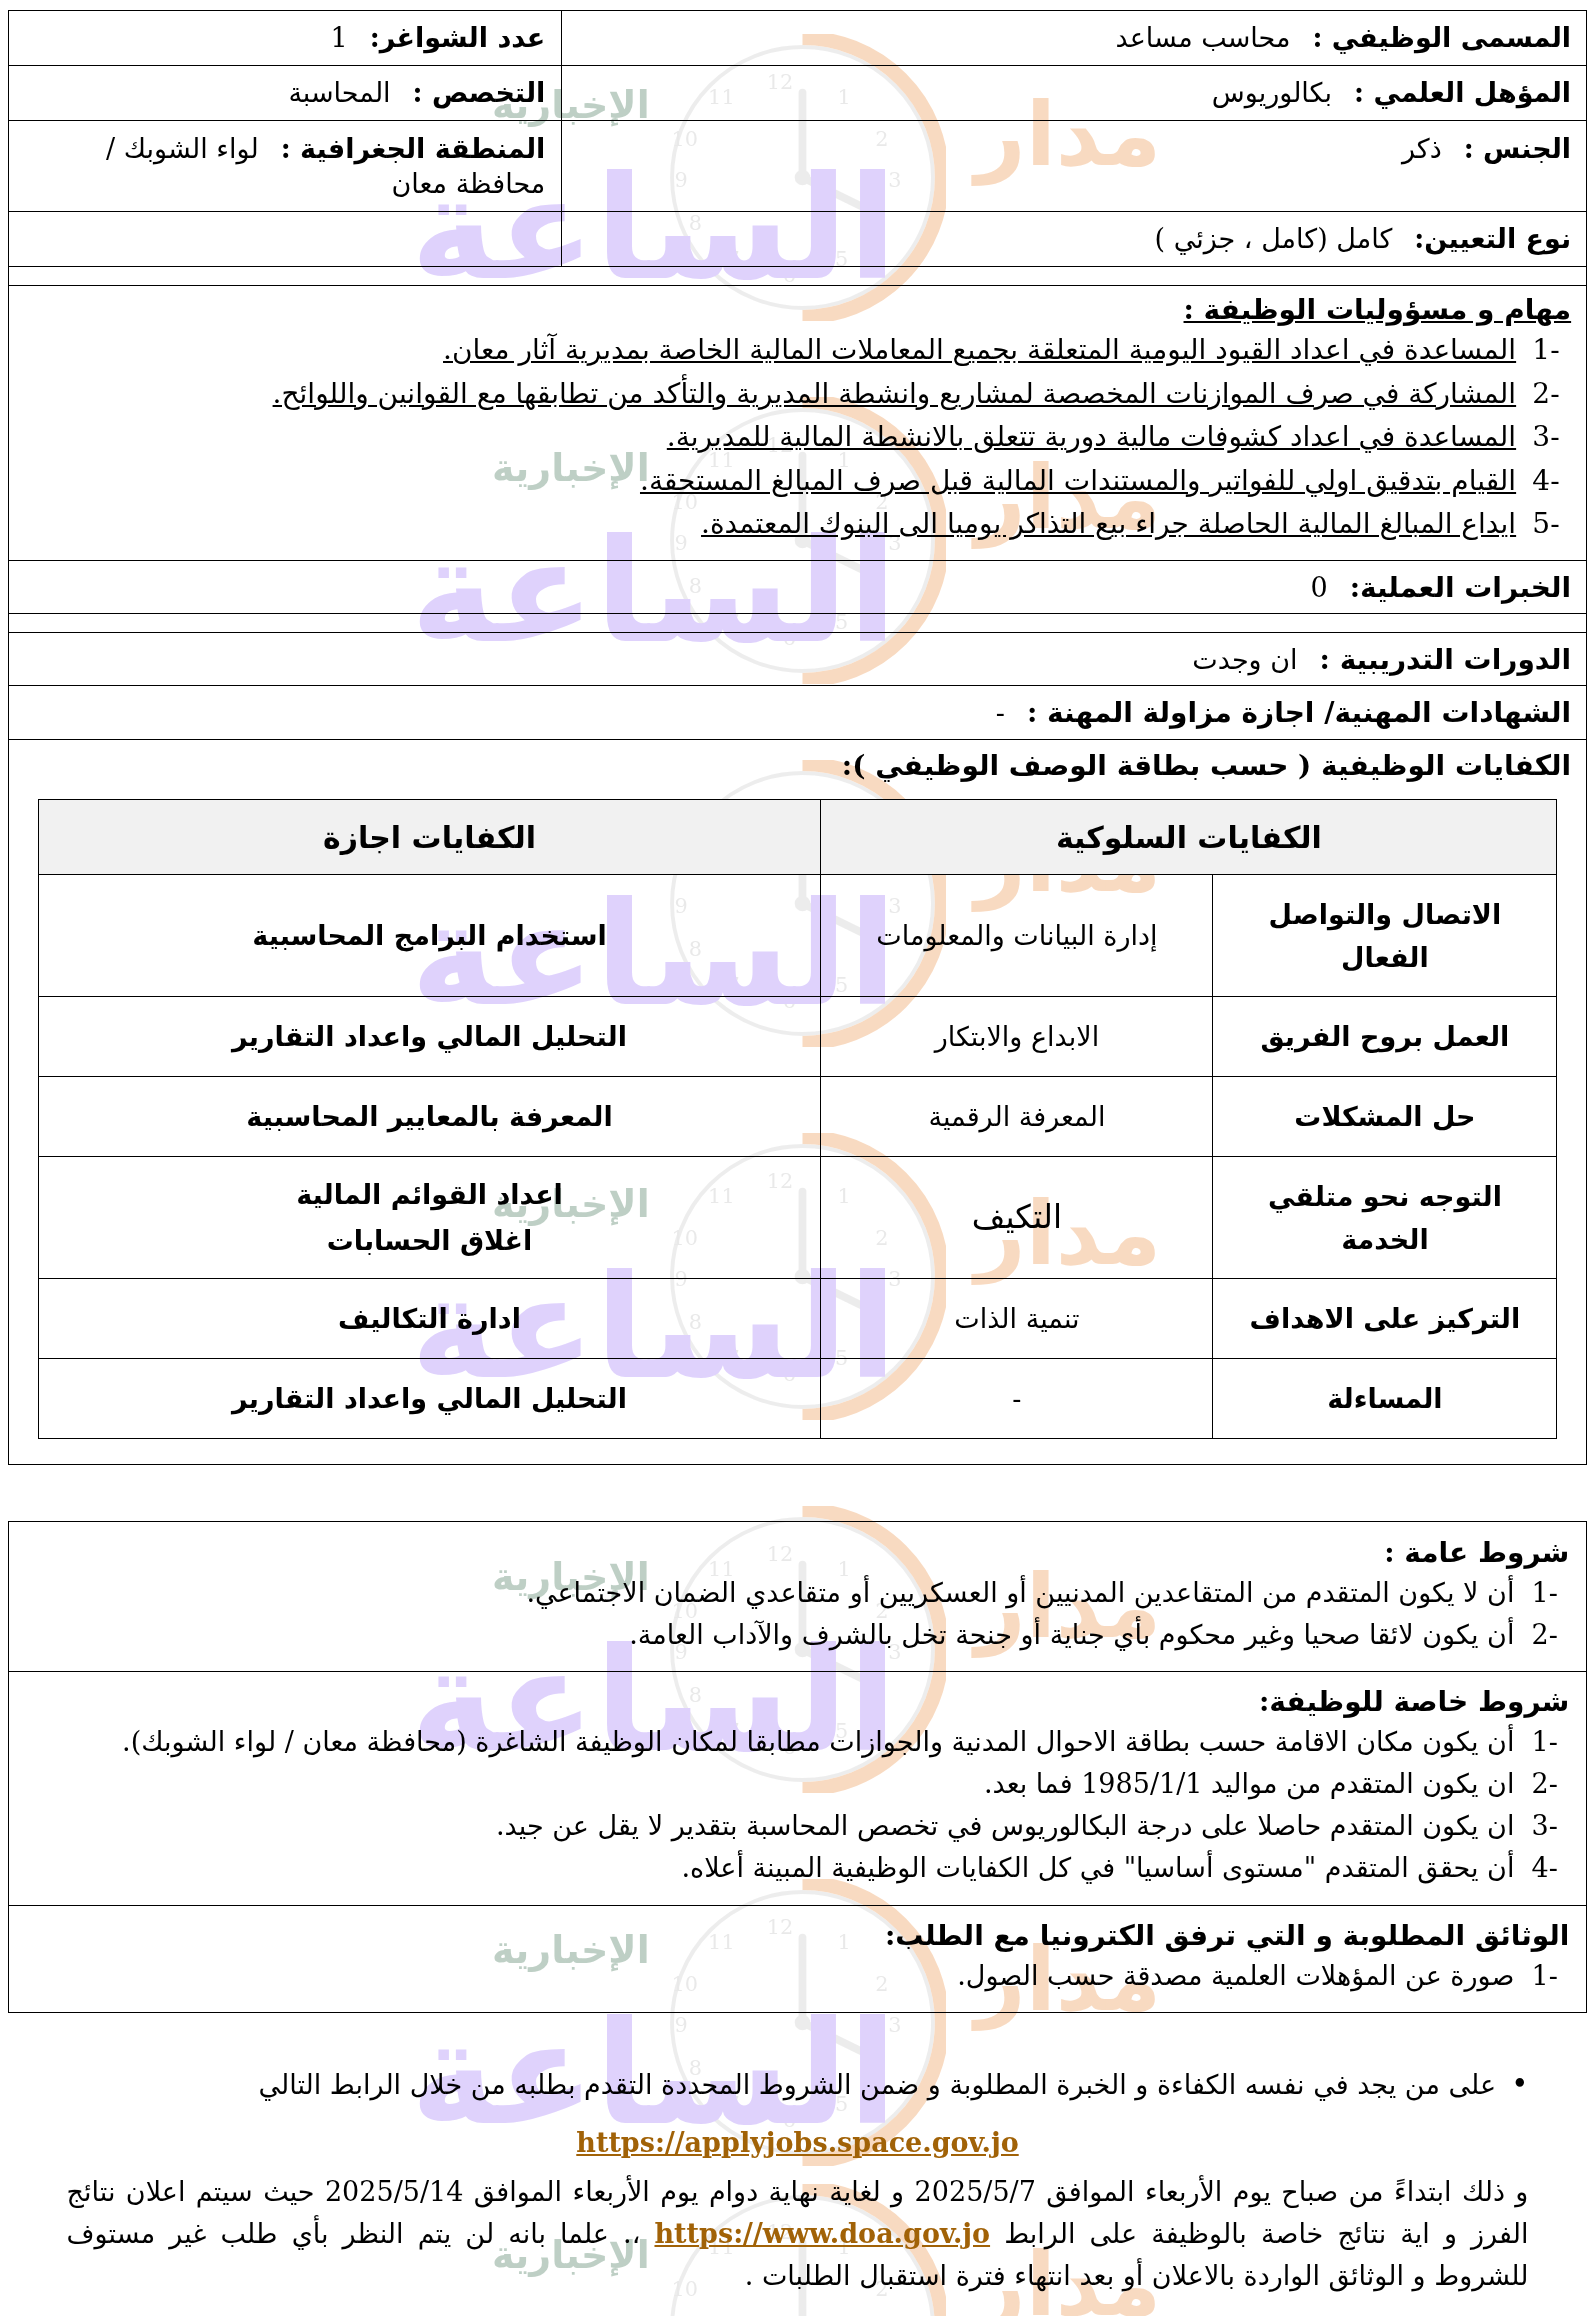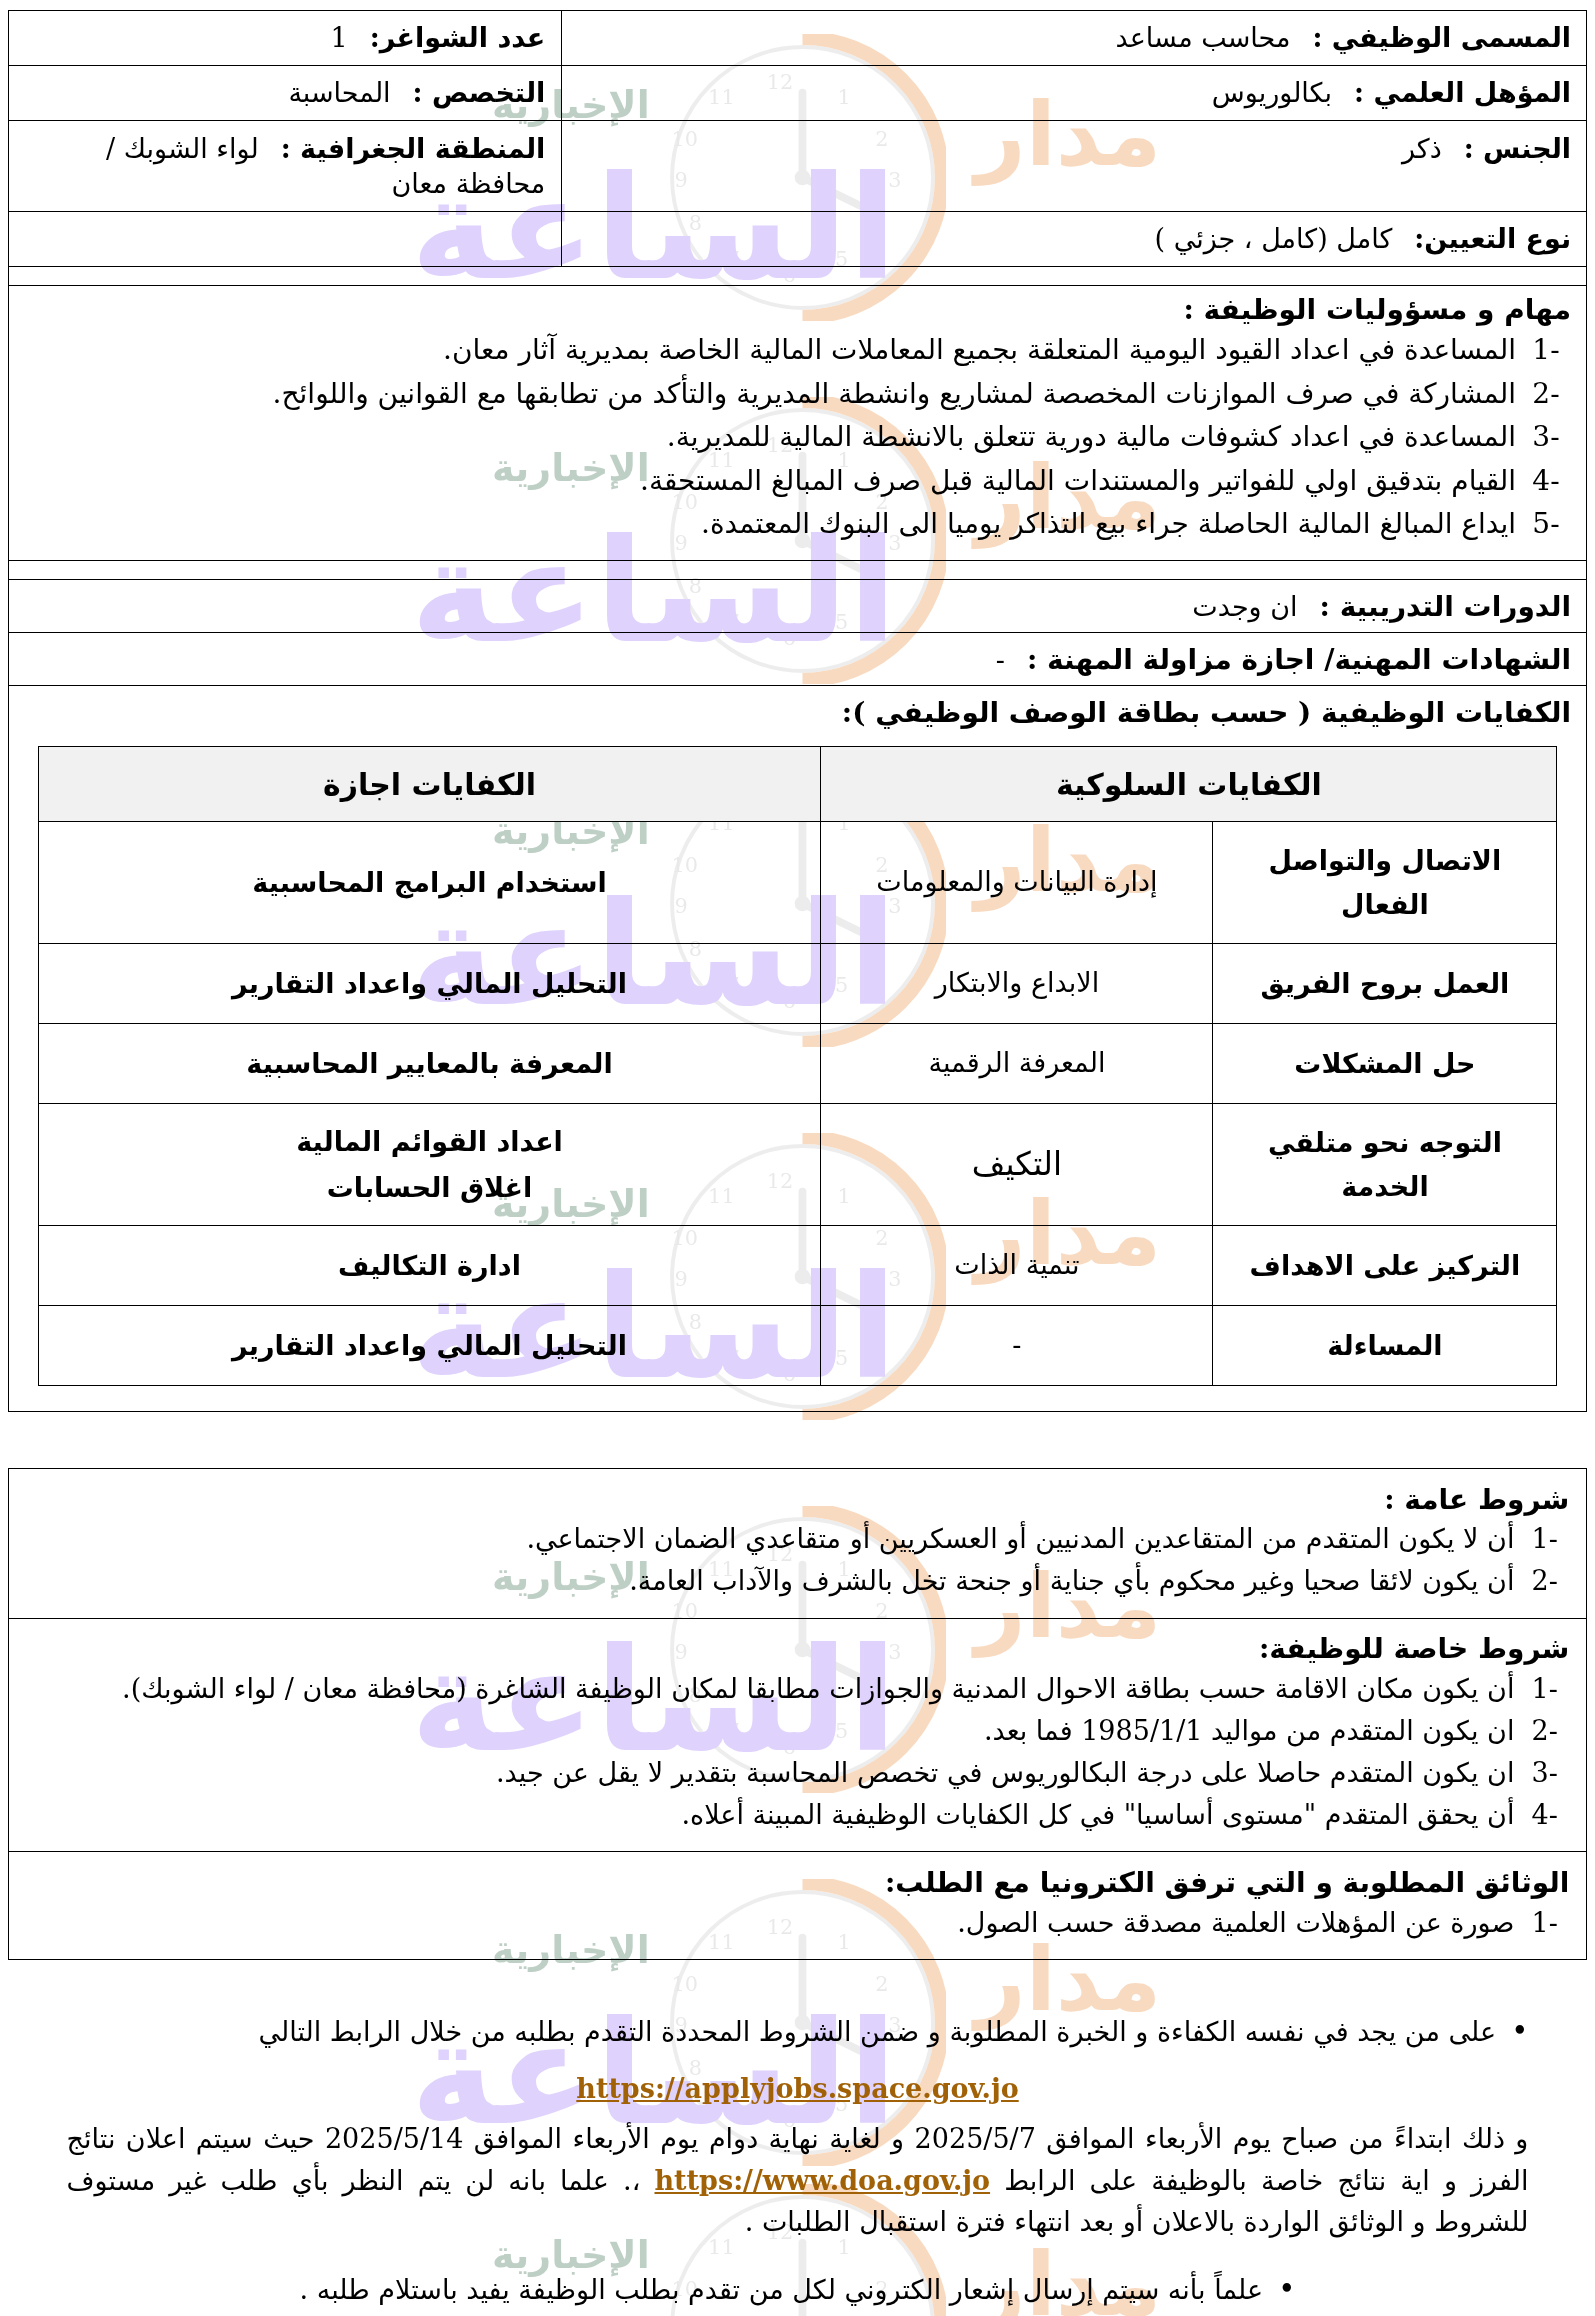--- a/index.html
+++ b/index.html
@@ -29,21 +29,21 @@
   .cell-main { flex:1; }
   .cell-side { width:553px; border-right:1.9px solid #000; }
   .lbl { font-weight:bold; }
   .val { font-weight:normal; margin-right:13.4px; }
   .spacer-row { height:19px; border-top:1.9px solid #000; }
   .full-row { border-top:1.9px solid #000; padding:9.6px 15.3px; font-size:27px; }
   .section-title { font-weight:bold; font-size:28px; }
   ol.num { list-style:none; counter-reset:n; margin:3.8px 0 5.7px 0; }
   ol.num > li { counter-increment:n; position:relative; padding-right:55px; margin:2.9px 0; font-size:28px; line-height:1.45; }
   ol.num > li::before { content:counter(n) "-"; position:absolute; right:11.5px; top:0; direction:ltr; unicode-bidi:bidi-override; }
-  .duties-block { border-top:1.9px solid #000; padding:7.6px 15.3px 9.6px 15.3px; }
+  .duties-block { border-top:1.9px solid #000; padding:7.6px 15.3px 9.6px 15.3px;text-decoration:underline; }
   
   .comp-wrap { padding:7.6px 29px 25px 29px; }
   table.comp { width:100%; border-collapse:collapse; }
   table.comp th, table.comp td { border:1.9px solid #000; text-align:center; vertical-align:middle; padding:9.6px 7.6px; }
   table.comp th { background:#f1f1f1; font-size:30px; font-weight:bold; height:75px; }
   table.comp td { font-size:27px; }
   table.comp col.c-cat { width:344px; }
   table.comp col.c-beh { width:392px; }
   td.cat { font-weight:bold; line-height:1.6; }
   td.tech { font-weight:bold; font-size:28px; line-height:1.7; white-space:pre-line; }
@@ -203,20 +203,24 @@
       <div class="section-title">مهام و مسؤوليات الوظيفة :</div>
       <ol class="num">
         <li>المساعدة في اعداد القيود اليومية المتعلقة بجميع المعاملات المالية الخاصة بمديرية آثار معان.</li>
         <li>المشاركة في صرف الموازنات المخصصة لمشاريع وانشطة المديرية والتأكد من تطابقها مع القوانين واللوائح.</li>
         <li>المساعدة في اعداد كشوفات مالية دورية تتعلق بالانشطة المالية للمديرية.</li>
         <li>القيام بتدقيق اولي للفواتير والمستندات المالية قبل صرف المبالغ المستحقة.</li>
         <li>ايداع المبالغ المالية الحاصلة جراء بيع التذاكر يوميا الى البنوك المعتمدة.</li>
       </ol>
     </div>
 
+    <div class="full-row">
+      <span class="lbl section-title">الخبرات العملية:</span>
+      <span class="val">0</span>
+    </div>
 
     <div class="spacer-row"></div>
 
     <div class="full-row">
       <span class="lbl section-title">الدورات التدريبية :</span>
       <span class="val">ان وجدت</span>
     </div>
 
     <div class="full-row">
       <span class="lbl section-title">الشهادات المهنية/ اجازة مزاولة المهنة :</span>

